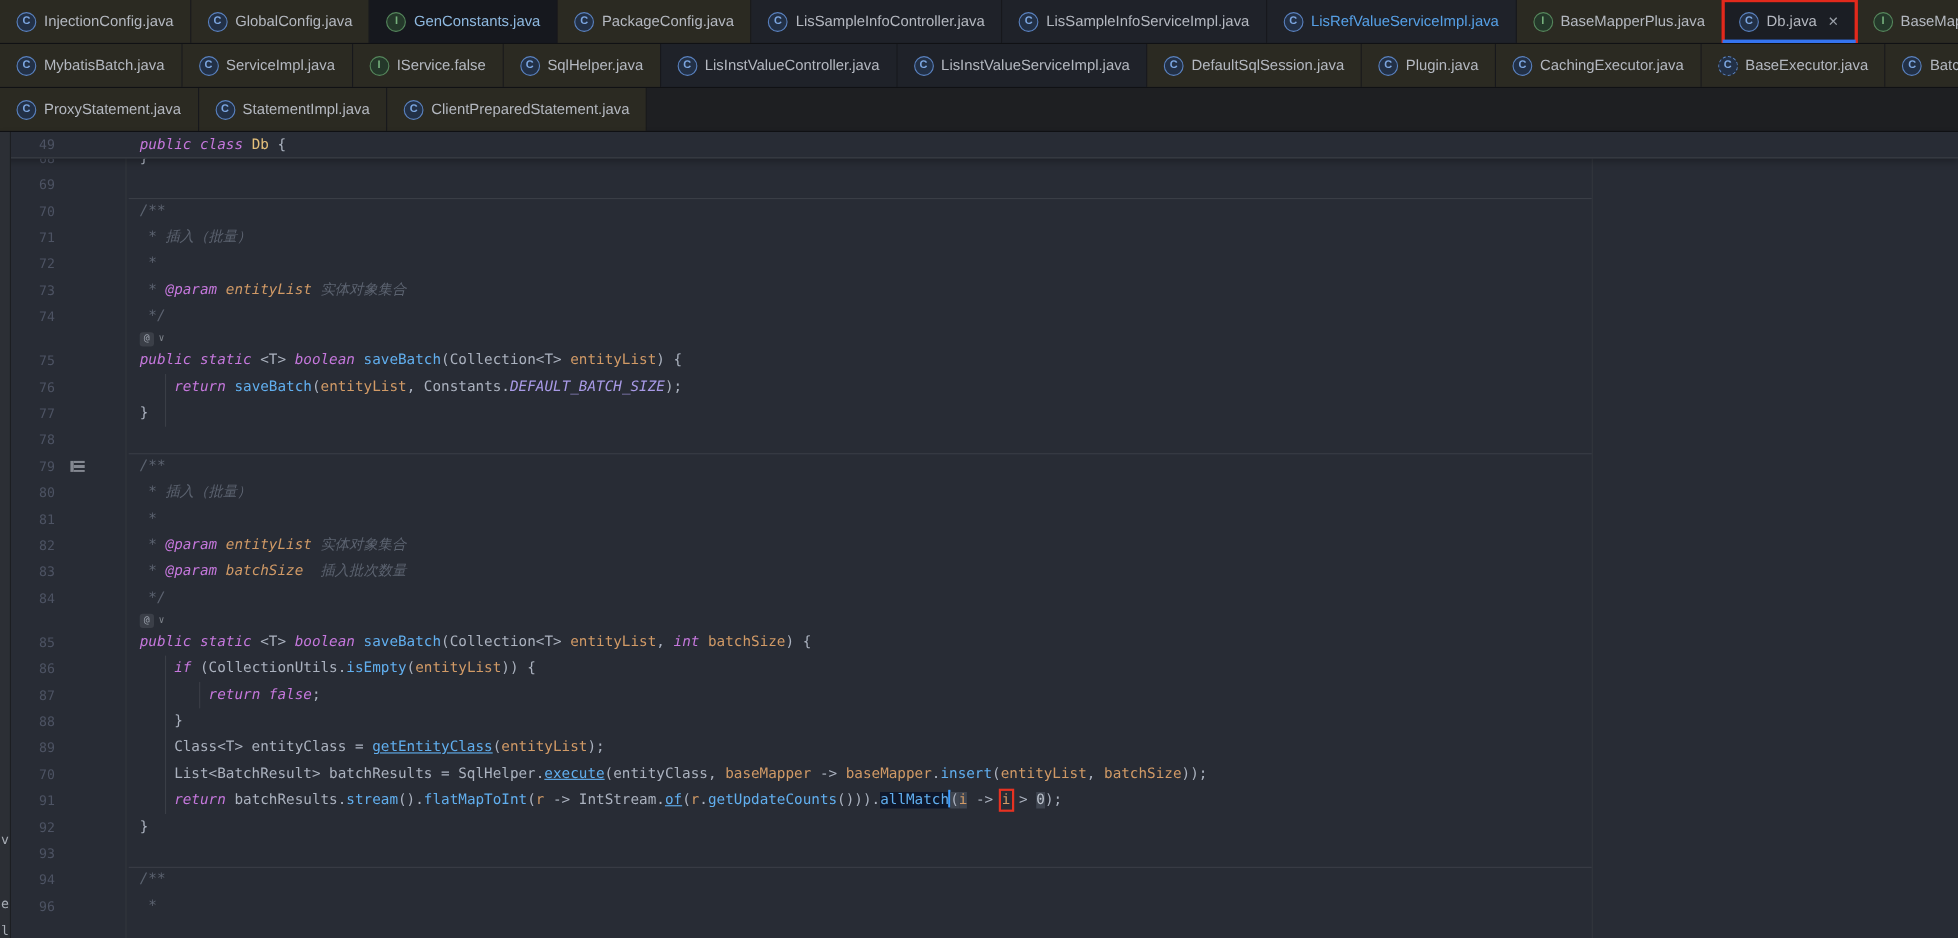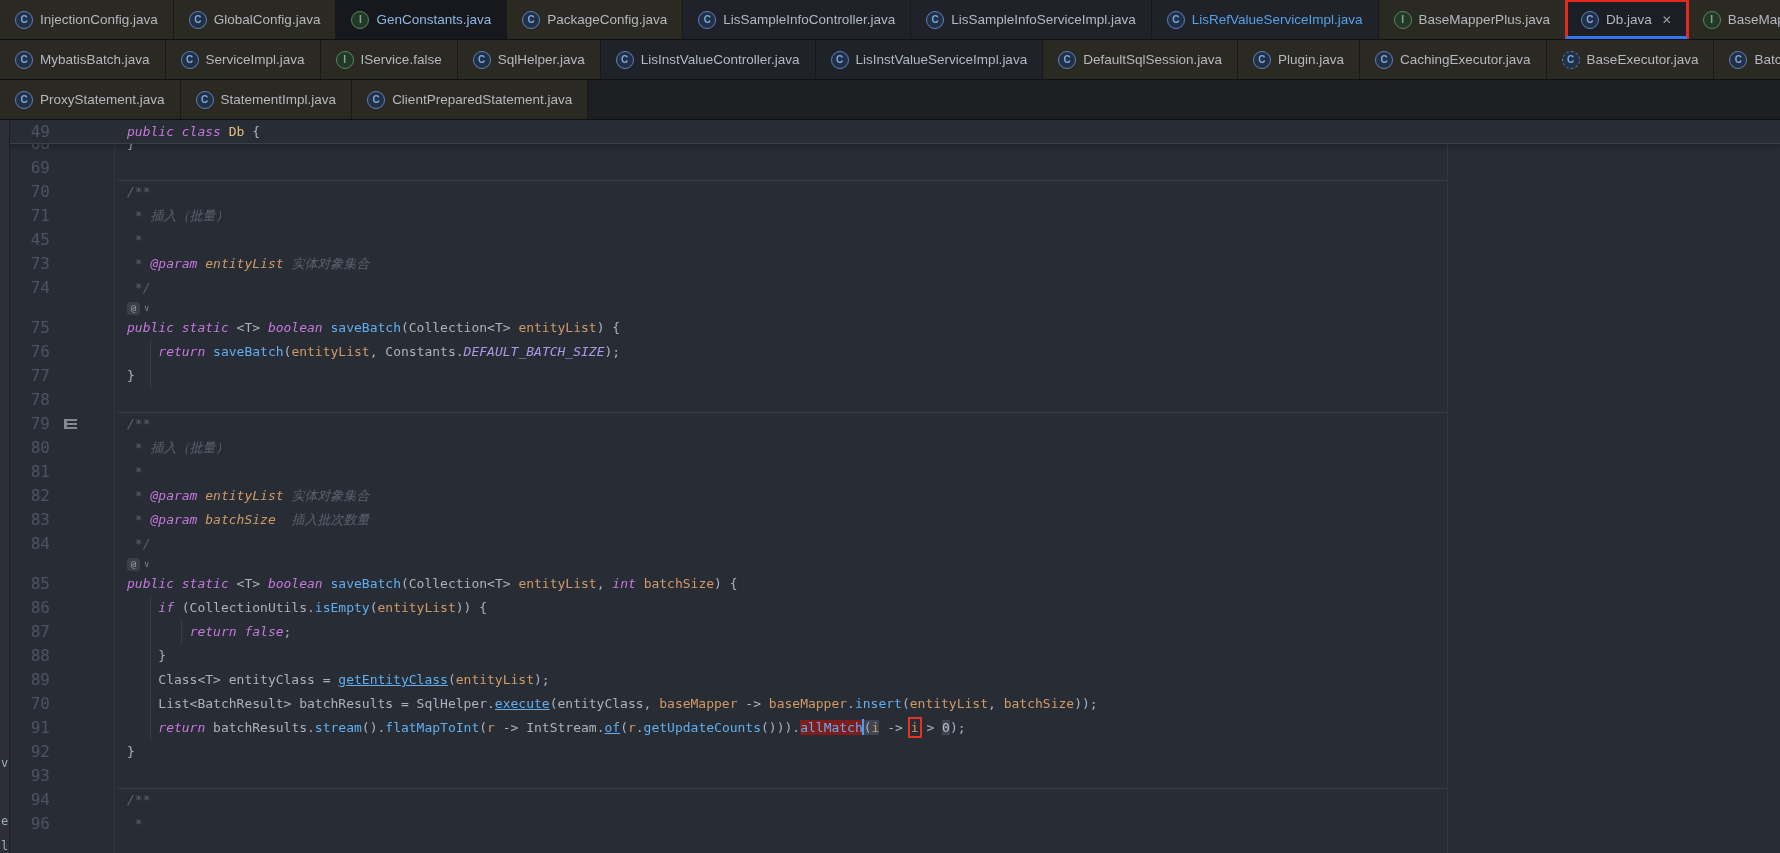--- a/index.html
+++ b/index.html
@@ -25,21 +25,21 @@
   .fi-class{color:#7ca6e0;border:1.5px solid #5a82c0;background:#223046;}
   .fi-interface{color:#76b07c;border:1.5px solid #55875c;background:#24382a;}
   .fi-abstract{border-style:dashed;}
   .closex{color:#9aa0a8;font-size:12px;margin-left:3px;}
 
   
   .editor{position:relative;height:733px;background:#282c35;
           font-family:"DejaVu Sans Mono","Liberation Mono",monospace;
           font-size:13px;color:#abb2bf;}
   .code-line{display:flex;height:24px;line-height:24px;}
-  .lnum{width:50px;text-align:right;padding-right:8px;color:#4d5363;font-size:16px;flex:none;}
+  .lnum{width:50px;text-align:right;padding-right:8px;color:#4d5363;font-size:12px;flex:none;}
   .lico{width:64px;flex:none;display:flex;align-items:center;}
   .lcode{flex:1;min-width:0;white-space:pre;padding-left:5px;}
   .sticky-row{position:relative;z-index:4;background:#282c35;border-bottom:1px solid #3b3f47;
               box-shadow:0 3px 6px rgba(0,0,0,.25);height:23px;line-height:23px;}
   .partial{height:12px;overflow:hidden;}
   .partial .lcode,.partial .lnum{margin-top:-12px;}
   .inlay{height:16px;line-height:16px;}
   .inlay .lcode{display:flex;align-items:center;gap:4px;}
   .inlay-ico{width:13px;height:13px;border-radius:3px;background:#3b3f48;color:#9aa0ab;
              font-size:9px;line-height:13px;text-align:center;flex:none;}
@@ -52,21 +52,21 @@
   .m{color:#61afef;}
   .ms{color:#61afef;text-decoration:underline;}
   .p{color:#d19a66;}
   .d{color:#abb2bf;}
   .c{color:#5c6370;font-style:italic;}
   .cd{color:#c678dd;font-style:italic;}
   .cp{color:#d19a66;font-style:italic;}
   .t{color:#e5c07b;}
   .v{color:#a89ae6;font-style:italic;}
   .num{color:#bbc2cc;}
-  .sel{background:#7f1d1d;}
+  .sel{background:#0f172a;}
   .hl{background:#3f4550;}
   .redbox{outline:2px solid #e63222;outline-offset:1px;}
   .caret{display:inline-block;width:2px;height:16px;background:#3f9eff;vertical-align:-3px;margin-left:-1px;}
 
   
   .gutter-line{position:absolute;left:114px;top:0;bottom:0;width:1px;background:#33363d;}
   .margin-guide{position:absolute;left:1447px;top:24px;bottom:0;width:1px;background:#34373e;}
   .msep{position:absolute;left:117px;width:1330px;height:1px;background:#3a3e46;}
   .iguide{position:absolute;width:1px;background:#3a3e46;}
   .left-sliver{position:absolute;left:0;top:0;bottom:0;width:9px;background:#2c2f35;
@@ -208,21 +208,21 @@
           <div class="lnum">70</div>
           <div class="lico"></div>
           <div class="lcode"><span class="c">/**</span></div>
         </div>
         <div class="code-line">
           <div class="lnum">71</div>
           <div class="lico"></div>
           <div class="lcode"><span class="c"> * 插入（批量）</span></div>
         </div>
         <div class="code-line">
-          <div class="lnum">45</div>
+          <div class="lnum">72</div>
           <div class="lico"></div>
           <div class="lcode"><span class="c"> *</span></div>
         </div>
         <div class="code-line">
           <div class="lnum">73</div>
           <div class="lico"></div>
           <div class="lcode"><span class="c"> * </span><span class="cd">@param </span><span class="cp">entityList </span><span class="c">实体对象集合</span></div>
         </div>
         <div class="code-line">
           <div class="lnum">74</div>

